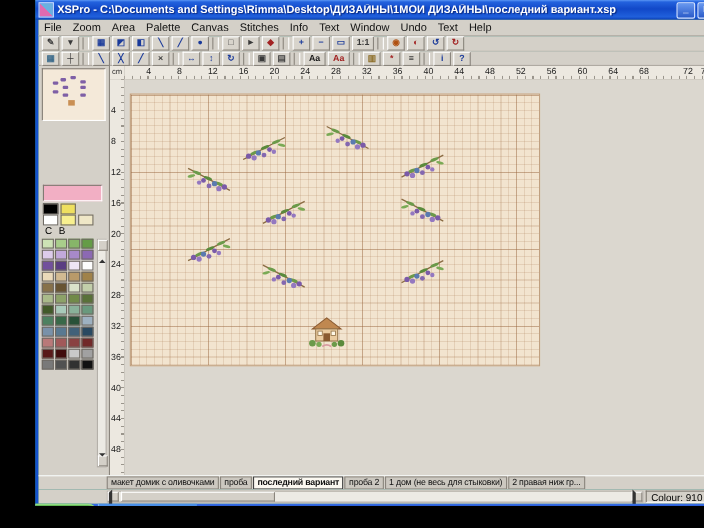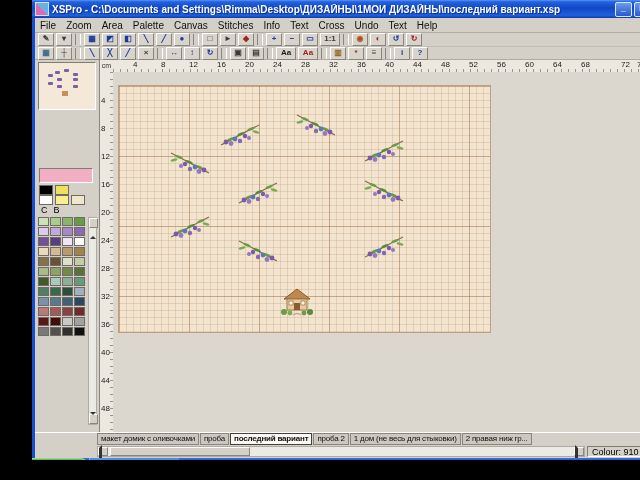--- a/index.html
+++ b/index.html
@@ -168,21 +168,21 @@
 
   <div class="menubar" id="menubar">
       <span class="menu-item">File</span>
       <span class="menu-item">Zoom</span>
       <span class="menu-item">Area</span>
       <span class="menu-item">Palette</span>
       <span class="menu-item">Canvas</span>
       <span class="menu-item">Stitches</span>
       <span class="menu-item">Info</span>
       <span class="menu-item">Text</span>
-      <span class="menu-item">Cross</span>
+      <span class="menu-item">Window</span>
       <span class="menu-item">Undo</span>
       <span class="menu-item">Text</span>
       <span class="menu-item">Help</span>
     </div>
 
   <div class="toolbar" id="toolbar1">
       <span class="tb-btn">
         <span class="tb-glyph" style="color: rgb(58, 58, 58);">✎</span>
       </span>
       <span class="tb-btn">

